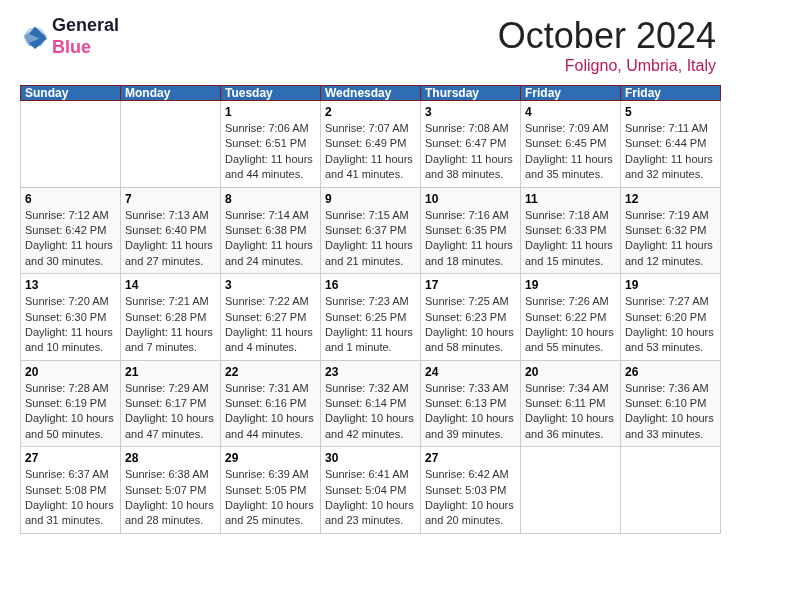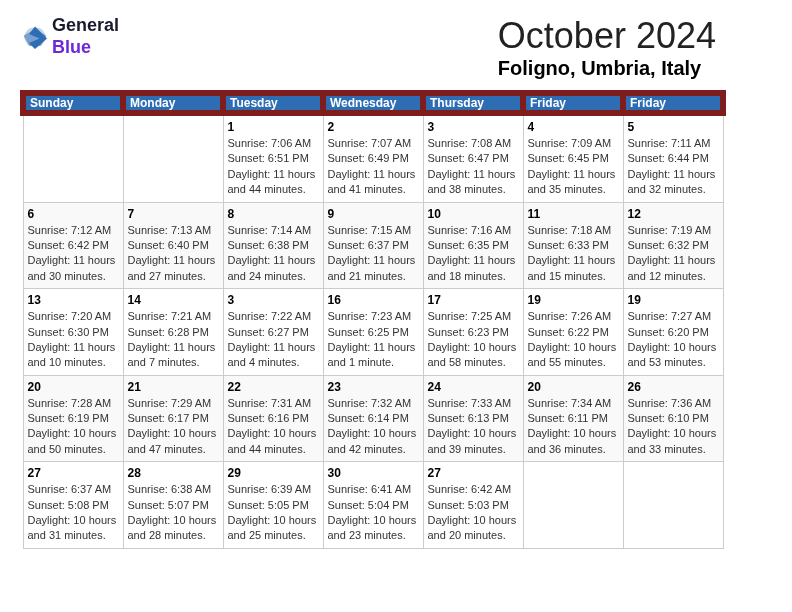--- a/index.html
+++ b/index.html
@@ -2,47 +2,47 @@
 <html><head>
   <meta charset="utf-8">
   <style>
     * { box-sizing: border-box; margin: 0; padding: 0; }
     body { font-family: Arial, sans-serif; background: #fff; width: 792px; min-height: 612px; }
     .container { width: 736px; padding: 15px 20px; }
     .header { display: flex; justify-content: space-between; align-items: flex-start; margin-bottom: 10px; }
     .logo { display: flex; align-items: center; }
     .logo-text { font-size: 18px; font-weight: bold; color: #1a1a2e; line-height: 1.2; }
     .logo-icon { width: 30px; height: 30px; margin-right: 2px; }
-    .title-block { text-align: left; }
+    .title-block { text-align: right; }
     .month-title { font-size: 36px; font-weight: 300; color: #222; }
-    .location { font-size: 20px; color: #000000; font-weight: bold; }
+    .location { font-size: 16px; color: #be185d; }
     table { width: 100%; border-collapse: collapse; font-size: 10px; }
     thead tr { background: #2e6db4; color: #fff; }
-    thead th { padding: 0 4px; text-align: left; font-size: 12px; font-weight: bold; border: 6px solid #7f1d1d; }
+    thead th { padding: 0 4px; text-align: left; font-size: 12px; font-weight: bold; border: 1px solid #7f1d1d; }
     tbody tr { border: 1px solid #ccc; }
     tbody td { vertical-align: top; padding: 4px; border: 1px solid #ccc; min-width: 100px; height: 80px; }
     .day-num { font-weight: bold; font-size: 12px; display: block; margin-bottom: 2px; }
     .day-info { font-size: 11px; color: #333; line-height: 1.4; }
     tbody tr:nth-child(even) { background: #f9f9f9; }
     .empty { background: #fff; }
   </style>
 </head>
 <body>
 
 <div class="container">
   <div class="header">
     <div class="logo">
       <svg class="logo-icon" viewBox="0 0 40 40" xmlns="http://www.w3.org/2000/svg">
         <path d="M5 20 Q10 5 20 8 Q30 5 35 20 Q30 35 20 32 Q10 35 5 20Z" fill="#2e6db4" opacity="0.3"></path>
         <path d="M20 10 L35 18 L28 32 L12 32 L5 18Z" fill="#2e6db4" opacity="0.5"></path>
         <polygon points="20,6 36,22 20,36 12,28 26,22 12,16" fill="#2e6db4"></polygon>
       </svg>
       <div class="logo-text">
         <div>General</div>
-        <div style="color:#6d28d9;">Blue</div>
+        <div style="color:#ec4899;">Blue</div>
       </div>
     </div>
     <div class="title-block">
       <div class="month-title">October 2024</div>
       <div class="location">Foligno, Umbria, Italy</div>
     </div>
   </div>
 
   <table>
     <thead>

